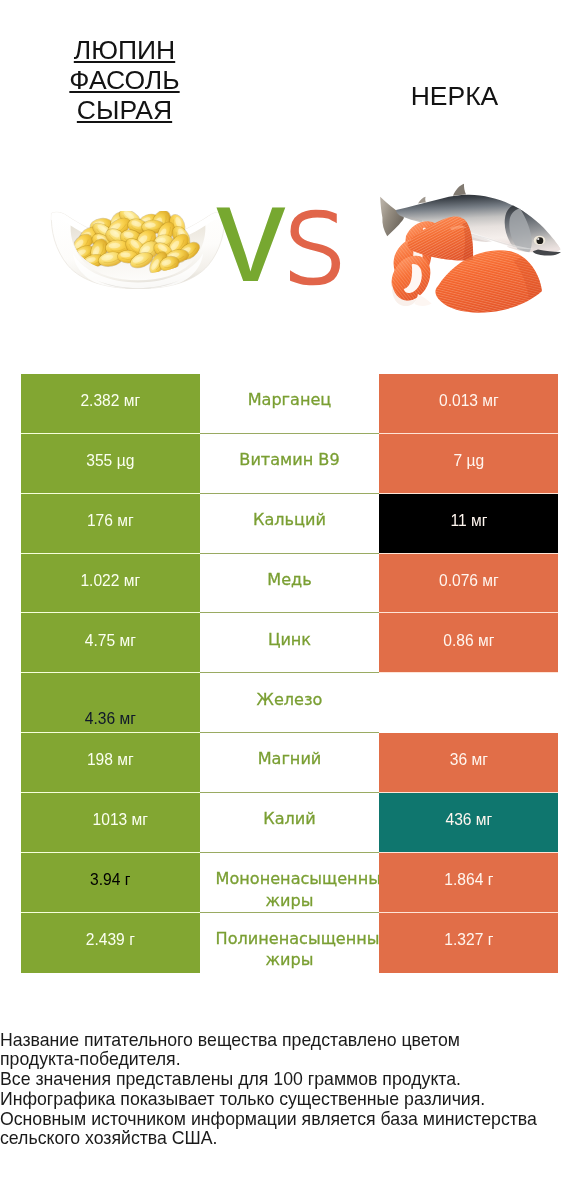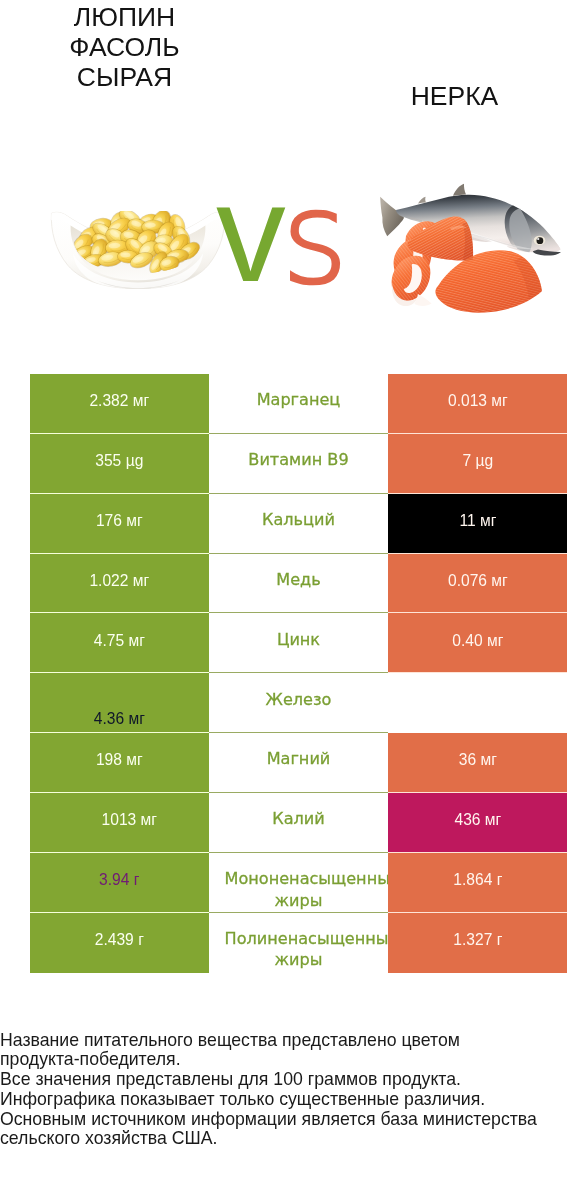--- a/index.html
+++ b/index.html
@@ -4,37 +4,37 @@
 <style>
   html,body{margin:0;padding:0;}
   body{width:580px;height:1204px;background:#ffffff;
        font-family:"Liberation Sans",sans-serif;overflow:hidden;}
   .page{position:relative;width:580px;height:1204px;background:#fff;}
 
   
   .title{position:absolute;text-align:center;font-size:26.5px;line-height:30.2px;
          color:#131313;font-weight:400;white-space:pre-line;
          font-family:"Liberation Sans",sans-serif;}
-  #title-left{left:44px;top:2px;width:161px;}
+  #title-left{left:44px;top:35px;width:161px;text-decoration:underline;}
   #title-right{left:374px;top:80.7px;width:161px;}
 
   
   .hero{position:absolute;left:0;top:160px;width:580px;height:200px;}
   #img-left{position:absolute;left:49px;top:51px;width:178px;height:78px;}
   #img-right{position:absolute;left:352px;top:16px;width:216px;height:148px;}
 
   .vs-wrap{position:absolute;left:216px;top:164px;height:160px;
            font-size:139.5px;line-height:139.5px;font-weight:400;
            font-family:"Liberation Sans",sans-serif;white-space:nowrap;}
   .vs-v{color:#77a830;}
   .vs-s{color:#e1654a;-webkit-text-stroke:2.6px #e1654a;display:inline-block;font-weight:200;transform:scaleX(1.0) translateY(1.1px);transform-origin:left center;
         margin-left:-4px;font-family:"DejaVu Sans",sans-serif;font-size:127px;}
 
   
-  .table{position:absolute;left:30px;top:373.8px;width:550px;}
+  .table{position:absolute;left:21px;top:373.8px;width:550px;}
   .row{display:flex;height:59.92px;width:537.4px;}
   .cell{box-sizing:border-box;overflow:hidden;display:flex;align-items:flex-start;}
   .c-left{width:178.6px;}
   .c-mid{width:179.8px;padding:0 16px;}
   .c-right{width:179px;}
   .inner{width:100%;text-align:center;line-height:21.3px;position:relative;top:14.4px;}
   .c-left .inner,.c-right .inner{top:16.2px;}
   .c-mid .inner{top:15.2px;}
   .val{font-family:"Liberation Sans",sans-serif;font-size:15.6px;white-space:nowrap;}
   .nut{font-family:"DejaVu Sans",sans-serif;font-size:16.1px;font-weight:400;-webkit-text-stroke:0.3px;}
@@ -440,21 +440,21 @@
         </div>
       </div>
       <div class="row">
         <div class="cell c-left" style="background: rgb(130, 166, 50); color: rgb(251, 255, 240); border-bottom: 1.5px solid rgb(246, 255, 217);">
           <div class="inner"><span class="val"><span>4.75</span> <span class="unit">мг</span></span></div>
         </div>
         <div class="cell c-mid" style="border-bottom: 1.2px solid rgb(154, 171, 99);">
           <div class="inner"><span class="nut" style="color:#7a9f33">Цинк</span></div>
         </div>
         <div class="cell c-right" style="background: rgb(225, 110, 72); color: rgb(255, 246, 239); border-bottom: 1.5px solid rgb(255, 228, 214);">
-          <div class="inner"><span class="val"><span>0.40</span> <span class="unit">мг</span></span></div>
+          <div class="inner"><span class="val"><span>0.86</span> <span class="unit">мг</span></span></div>
         </div>
       </div>
       <div class="row">
         <div class="cell c-left" style="background: rgb(130, 166, 50); color: #0f172a; border-bottom: 1.5px solid rgb(246, 255, 217); align-items: center;">
           <div class="inner"><span class="val"><span>4.36</span> <span class="unit">мг</span></span></div>
         </div>
         <div class="cell c-mid" style="border-bottom: 1.2px solid rgb(154, 171, 99);">
           <div class="inner"><span class="nut" style="color:#7a9f33">Железо</span></div>
         </div>
       </div>
@@ -469,26 +469,26 @@
           <div class="inner"><span class="val"><span>36</span> <span class="unit">мг</span></span></div>
         </div>
       </div>
       <div class="row">
         <div class="cell c-left" style="background: rgb(130, 166, 50); color: rgb(251, 255, 240); border-bottom: 1.5px solid rgb(246, 255, 217); padding-left: 20px;">
           <div class="inner"><span class="val"><span>1013</span> <span class="unit">мг</span></span></div>
         </div>
         <div class="cell c-mid" style="border-bottom: 1.2px solid rgb(154, 171, 99);">
           <div class="inner"><span class="nut" style="color:#7a9f33">Калий</span></div>
         </div>
-        <div class="cell c-right" style="background: #be185d; color: rgb(255, 246, 239); border-bottom: 1.5px solid rgb(255, 228, 214);">
+        <div class="cell c-right" style="background: #0f766e; color: rgb(255, 246, 239); border-bottom: 1.5px solid rgb(255, 228, 214);">
           <div class="inner"><span class="val"><span>436</span> <span class="unit">мг</span></span></div>
         </div>
       </div>
       <div class="row">
-        <div class="cell c-left" style="background: rgb(130, 166, 50); color: #701a75; border-bottom: 1.5px solid rgb(246, 255, 217);">
+        <div class="cell c-left" style="background: rgb(130, 166, 50); color: #000000; border-bottom: 1.5px solid rgb(246, 255, 217);">
           <div class="inner"><span class="val"><span>3.94</span> <span class="unit">г</span></span></div>
         </div>
         <div class="cell c-mid" style="border-bottom: 1.2px solid rgb(154, 171, 99);">
           <div class="inner"><span class="nut" style="color:#7a9f33">Мононенасыщенные жиры</span></div>
         </div>
         <div class="cell c-right" style="background: rgb(225, 110, 72); color: rgb(255, 246, 239); border-bottom: 1.5px solid rgb(255, 228, 214);">
           <div class="inner"><span class="val"><span>1.864</span> <span class="unit">г</span></span></div>
         </div>
       </div>
       <div class="row">

